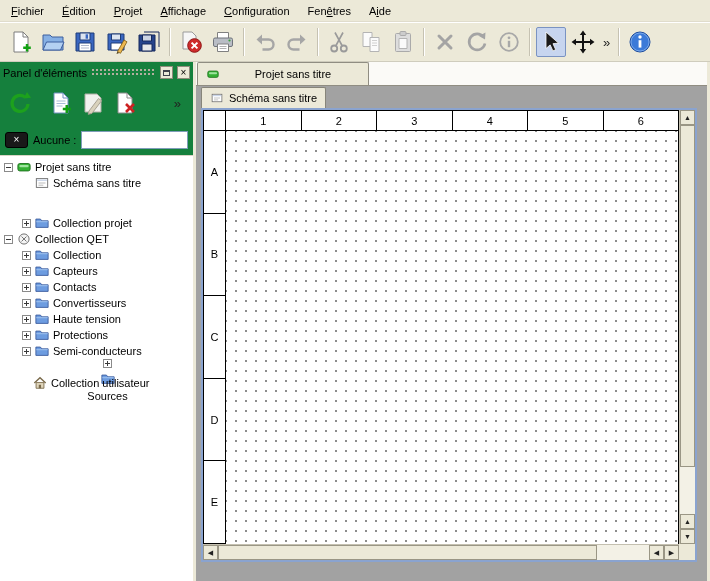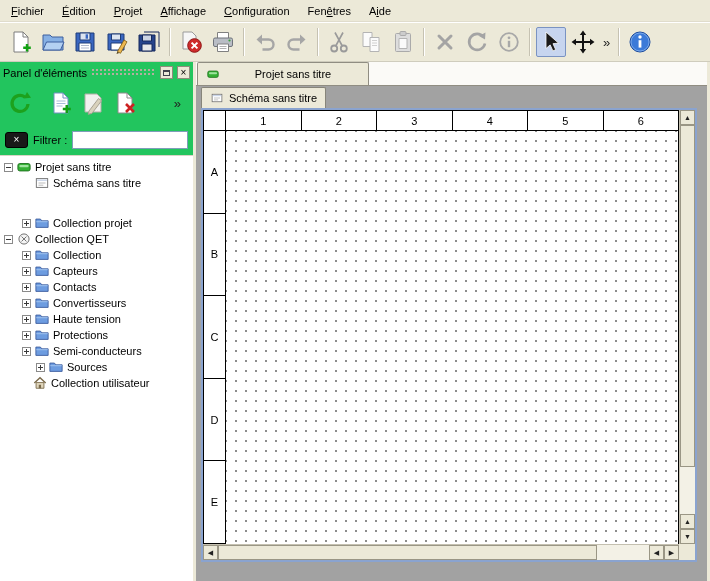--- a/index.html
+++ b/index.html
@@ -15,21 +15,21 @@
   .toolbar{height:40px;display:flex;align-items:center;padding:0 5px;background:#ece9d8;border-top:1px solid #fff;border-bottom:1px solid #cfccbd;}
   .tb-btn{width:30px;height:30px;display:flex;align-items:center;justify-content:center;margin:0 1px;border:1px solid transparent;border-radius:2px;}
   .tb-btn.active{background:#c7d5ef;border:1px solid #7a93c2;}
   .tb-btn .ic{width:24px;height:24px;display:block;}
   .ic svg{width:100%;height:100%;display:block;}
   .tb-sep{width:2px;height:28px;margin:0 4px;border-left:1px solid #c6c2b2;border-right:1px solid #fff;}
   .tb-overflow{font-size:13px;padding:0 4px;color:#222;}
 
   
   .main{flex:1;display:flex;min-height:0;}
-  .dock{display:flex;flex-direction:column;padding-top:2px;background:#22c55e;}
+  .dock{display:flex;flex-direction:column;padding-top:2px;background:#15803d;}
   .dock.left{width:193px;}
   .dock.right{width:158px;}
 
   .dock-title{height:17px;flex:none;display:flex;align-items:center;gap:4px;padding:0 3px;}
   .dock-title-text{white-space:nowrap;}
   .grip{height:9px;background-image:radial-gradient(circle,#b3af9e 1px,transparent 1.4px);background-size:4px 4px;}
   .grip.flex{flex:1;}
   .grip.fixed{flex:0 0 22px;}
   .dock-btn{width:13px;height:13px;flex:none;border:1px solid #8f8c7c;background:#ece9d8;display:flex;align-items:center;justify-content:center;font-size:10px;line-height:1;}
   .dock-btn.close::before{content:"×";}
@@ -329,21 +329,21 @@
                 <path d="M5 2h9l5 5v15H5z" fill="#fff" stroke="#8a8a8a"></path>
                 <path d="M14 2v5h5" fill="none" stroke="#8a8a8a"></path>
                 <path d="M13 13l8 8M21 13l-8 8" stroke="#cc2222" stroke-width="2.6"></path>
               </svg>
             </span>
           </div>
           <div class="elements-overflow">»</div>
         </div>
       <div class="filter-row">
         <span class="clear-filter"></span>
-        <span class="filter-label">Filtrer :</span>
+        <span class="filter-label">Aucune :</span>
         <input class="filter-input" type="text" value="" style="">
       </div>
       <div class="tree" id="tree">
           <div class="tree-row" style="padding-left: 4px;">
             <span class="expander">
               <svg viewBox="0 0 9 9">
                 <rect x="0.5" y="0.5" width="8" height="8" fill="#fff" stroke="#8a8a8a"></rect>
                 <path d="M2 4.5h5" stroke="#3a3a3a"></path>
               </svg>
             </span>
@@ -494,21 +494,21 @@
               </svg>
             </span>
             <span class="tree-icon">
               <svg viewBox="0 0 16 16">
                 <path d="M1 3.5h5.2l1.6 2H15V13H1z" fill="#6d9ce0" stroke="#3a5a9c"></path>
                 <path d="M1.5 6.5h13" stroke="#9dc0ee" stroke-width="1.2"></path>
               </svg>
             </span>
             <span class="tree-label">Semi-conducteurs</span>
           </div>
-          <div class="tree-row" style="padding-left: 36px;">
+          <div class="tree-row" style="padding-left: 22px; flex-direction: column;">
             <span class="expander">
               <svg viewBox="0 0 9 9">
                 <rect x="0.5" y="0.5" width="8" height="8" fill="#fff" stroke="#8a8a8a"></rect>
                 <path d="M2 4.5h5M4.5 2v5" stroke="#3a3a3a"></path>
               </svg>
             </span>
             <span class="tree-icon">
               <svg viewBox="0 0 16 16">
                 <path d="M1 3.5h5.2l1.6 2H15V13H1z" fill="#6d9ce0" stroke="#3a5a9c"></path>
                 <path d="M1.5 6.5h13" stroke="#9dc0ee" stroke-width="1.2"></path>

